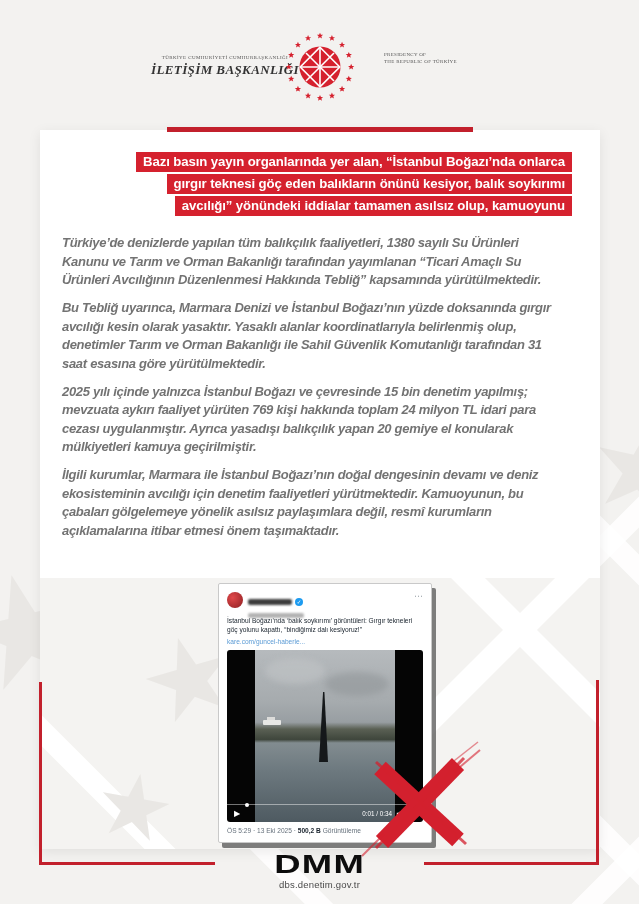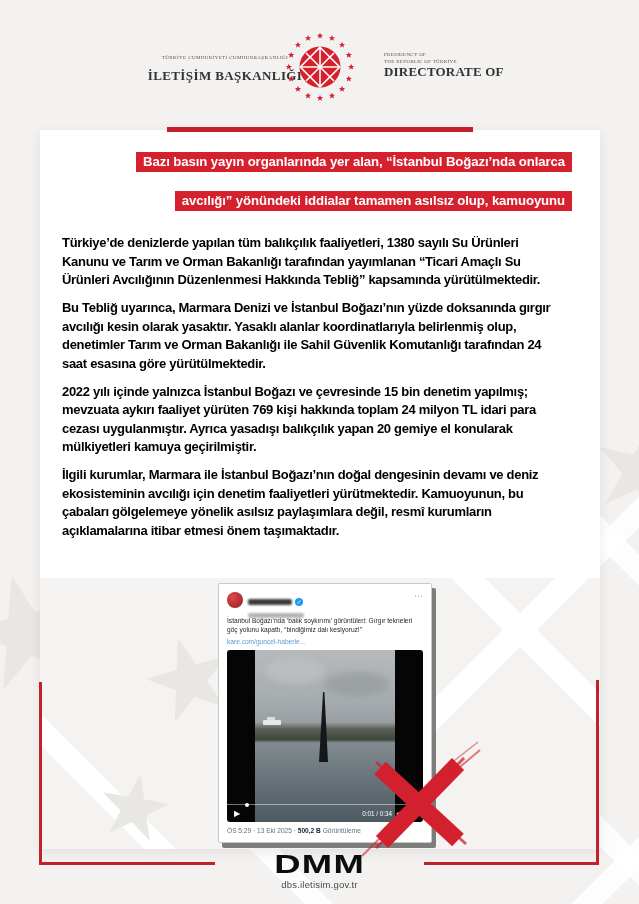--- a/index.html
+++ b/index.html
@@ -5,40 +5,40 @@
   html,body{margin:0;padding:0;background:#e8e7e5;}
   #page{position:relative;width:639px;height:904px;background:#f3f2f0;overflow:hidden;
         font-family:"Liberation Sans",sans-serif;margin:0 auto;}
   
   .deco{position:absolute;z-index:0;}
   .star{position:absolute;color:#e9e7e4;line-height:1;}
   .xbar{position:absolute;background:#ffffff;opacity:.85;border-radius:2px;}
   
   .hdr-left{position:absolute;left:140px;top:55px;width:170px;text-align:center;z-index:2;color:#3a3a3a;}
   .hdr-left .tiny{font-size:5px;letter-spacing:.4px;color:#555;font-family:"Liberation Serif",serif;}
-  .hdr-left .main{font-size:13px;font-weight:700;letter-spacing:.4px;font-family:"Liberation Serif",serif;color:#333;margin-top:8px;}
+  .hdr-left .main{font-size:13px;font-weight:700;letter-spacing:.4px;font-family:"Liberation Serif",serif;color:#333;margin-top:2px;font-style:italic;}
   .hdr-right{position:absolute;left:384px;top:52px;width:170px;text-align:left;z-index:2;}
   .hdr-right .tiny{font-size:5px;letter-spacing:.3px;color:#555;font-family:"Liberation Serif",serif;line-height:6.5px;}
   .hdr-right .main{font-size:13px;font-weight:700;font-family:"Liberation Serif",serif;color:#333;line-height:14px;letter-spacing:.2px;}
   .emblem{position:absolute;left:282px;top:28px;width:76px;height:78px;z-index:2;}
   
   .card{position:absolute;left:40px;top:130px;width:560px;height:719px;background:#ffffff;
         box-shadow:0 3px 12px rgba(0,0,0,.08);z-index:1;}
   .wm{position:absolute;left:0;top:448px;width:560px;height:271px;background:#f4f3f1;overflow:hidden;}
   .wm .xbar{opacity:.95;}
   .wm .star{color:#e9e7e4;}
   .topbar{position:absolute;left:167px;top:127px;width:306px;height:5px;background:#c2202c;z-index:3;}
   .fline{position:absolute;background:#c2202c;z-index:3;}
   
   .headline{position:absolute;left:52px;top:151px;width:520px;text-align:right;z-index:4;line-height:17px;}
   .hl{display:inline-block;background:#d5212e;color:#fff;font-weight:700;font-size:13.2px;
       padding:1px 7px 2px;margin:1px 0;letter-spacing:-0.1px;}
   
-  .bodytext{position:absolute;left:62px;top:234px;width:505px;z-index:4;color:#000000;
-            font-size:13px;font-weight:700;line-height:18.5px;letter-spacing:-0.3px;}
+  .bodytext{position:absolute;left:62px;top:234px;width:505px;z-index:4;color:#737373;
+            font-size:13px;font-weight:700;line-height:18.5px;letter-spacing:-0.3px;font-style:italic;}
   .bodytext p{margin:0 0 9.5px 0;}
   
   .tweet{position:absolute;left:218px;top:583px;width:196px;background:#fff;border:1px solid #c9c9c9;
          border-radius:2px;box-shadow:4px 5px 0 rgba(95,95,95,.8);padding:8px;z-index:5;}
   .t-head{display:flex;align-items:flex-start;height:18px;}
   .t-av{width:16px;height:16px;border-radius:50%;background:radial-gradient(circle at 35% 35%,#e0484a,#8e1f22);filter:blur(.7px);}
   .t-names{margin-left:5px;flex:1;}
   .t-namebar{width:44px;height:6.5px;background:#3c3c3c;border-radius:2px;filter:blur(1.1px);display:inline-block;vertical-align:middle;}
   .t-badge{display:inline-block;vertical-align:middle;width:8px;height:8px;border-radius:50%;background:#1d9bf0;color:#fff;
            font-size:5.5px;line-height:8px;text-align:center;margin-left:3px;}
@@ -118,49 +118,48 @@
       <use href="#st" transform="translate(50,9)"></use>
         <use href="#st" transform="translate(65.7,12.1)"></use>
       <use href="#st" transform="translate(79,21)"></use>
         <use href="#st" transform="translate(87.9,34.3)"></use>
     </g>
   </svg>
 
   <div class="hdr-right">
     <div class="tiny">PRESIDENCY OF</div>
     <div class="tiny">THE REPUBLIC OF TÜRKİYE</div>
-    <div class="main">DIRECTORATE OF</div>
   </div>
 
   <div class="card">
     <div class="wm">
       <div class="xbar" style="left:340px;top:40px;width:280px;height:24px;transform:rotate(45deg);"></div>
       <div class="xbar" style="left:340px;top:40px;width:280px;height:24px;transform:rotate(-45deg);"></div>
       <div class="xbar" style="left:-80px;top:190px;width:260px;height:22px;transform:rotate(45deg);"></div>
       <div class="star" style="left:100px;top:45px;font-size:110px;transform:rotate(-16deg);">★</div>
       <div class="star" style="left:55px;top:185px;font-size:88px;transform:rotate(10deg);">★</div>
     </div>
   </div>
 
   <div class="topbar"></div>
   <div class="fline" style="left:39px;top:682px;width:3px;height:183px;"></div>
   <div class="fline" style="left:39px;top:862px;width:176px;height:3px;"></div>
   <div class="fline" style="left:596px;top:680px;width:3px;height:185px;"></div>
   <div class="fline" style="left:424px;top:862px;width:175px;height:3px;"></div>
 
   <div class="headline">
     <span class="hl">Bazı basın yayın organlarında yer alan, “İstanbul Boğazı’nda onlarca</span><br>
-    <br>
+    <span class="hl">gırgır teknesi göç eden balıkların önünü kesiyor, balık soykırımı</span><br>
     <span class="hl">avcılığı” yönündeki iddialar tamamen asılsız olup, kamuoyunu</span><br>
   </div>
 
   <div class="bodytext">
     <p>Türkiye’de denizlerde yapılan tüm balıkçılık faaliyetleri, 1380 sayılı Su Ürünleri Kanunu ve Tarım ve Orman Bakanlığı tarafından yayımlanan “Ticari Amaçlı Su Ürünleri Avcılığının Düzenlenmesi Hakkında Tebliğ” kapsamında yürütülmektedir.</p>
-    <p>Bu Tebliğ uyarınca, Marmara Denizi ve İstanbul Boğazı’nın yüzde doksanında gırgır avcılığı kesin olarak yasaktır. Yasaklı alanlar koordinatlarıyla belirlenmiş olup, denetimler Tarım ve Orman Bakanlığı ile Sahil Güvenlik Komutanlığı tarafından 24 saat esasına göre yürütülmektedir.</p>
-    <p>2022 yılı içinde yalnızca İstanbul Boğazı ve çevresinde 15 bin denetim yapılmış; mevzuata aykırı faaliyet yürüten 769 kişi hakkında toplam 24 milyon TL idari para cezası uygulanmıştır. Ayrıca yasadışı balıkçılık yapan 20 gemiye el konularak mülkiyetleri kamuya geçirilmiştir.</p>
+    <p>Bu Tebliğ uyarınca, Marmara Denizi ve İstanbul Boğazı’nın yüzde doksanında gırgır avcılığı kesin olarak yasaktır. Yasaklı alanlar koordinatlarıyla belirlenmiş olup, denetimler Tarım ve Orman Bakanlığı ile Sahil Güvenlik Komutanlığı tarafından 31 saat esasına göre yürütülmektedir.</p>
+    <p>2025 yılı içinde yalnızca İstanbul Boğazı ve çevresinde 15 bin denetim yapılmış; mevzuata aykırı faaliyet yürüten 769 kişi hakkında toplam 24 milyon TL idari para cezası uygulanmıştır. Ayrıca yasadışı balıkçılık yapan 20 gemiye el konularak mülkiyetleri kamuya geçirilmiştir.</p>
     <p>İlgili kurumlar, Marmara ile İstanbul Boğazı’nın doğal dengesinin devamı ve deniz ekosisteminin avcılığı için denetim faaliyetleri yürütmektedir. Kamuoyunun, bu çabaları gölgelemeye yönelik asılsız paylaşımlara değil, resmî kurumların açıklamalarına itibar etmesi önem taşımaktadır.</p>
   </div>
 
   <div class="tweet">
     <div class="t-head">
       <div class="t-av"></div>
       <div class="t-names">
         <span class="t-namebar"></span><span class="t-badge">✓</span>
         <div class="t-handlebar"></div>
       </div>
@@ -203,16 +202,16 @@
       <path d="M18,24 L108,106" stroke-width="3" opacity=".75"></path>
       <path d="M106,20 L18,110" stroke-width="3" opacity=".75"></path>
       <path d="M96,34 L122,12" stroke-width="2" opacity=".6"></path>
       <path d="M92,26 L120,4" stroke-width="1.5" opacity=".5"></path>
       <path d="M26,96 L4,118" stroke-width="2" opacity=".6"></path>
     </g>
   </svg>
 
   <div class="dmm-wrap">
     <div class="dmm">DMM</div>
-    <div class="dmm-url">dbs.iletisim.gov.tr</div>
+    <div class="dmm-url">dbs.denetim.gov.tr</div>
   </div>
 
 </div>
 
 </body></html>

